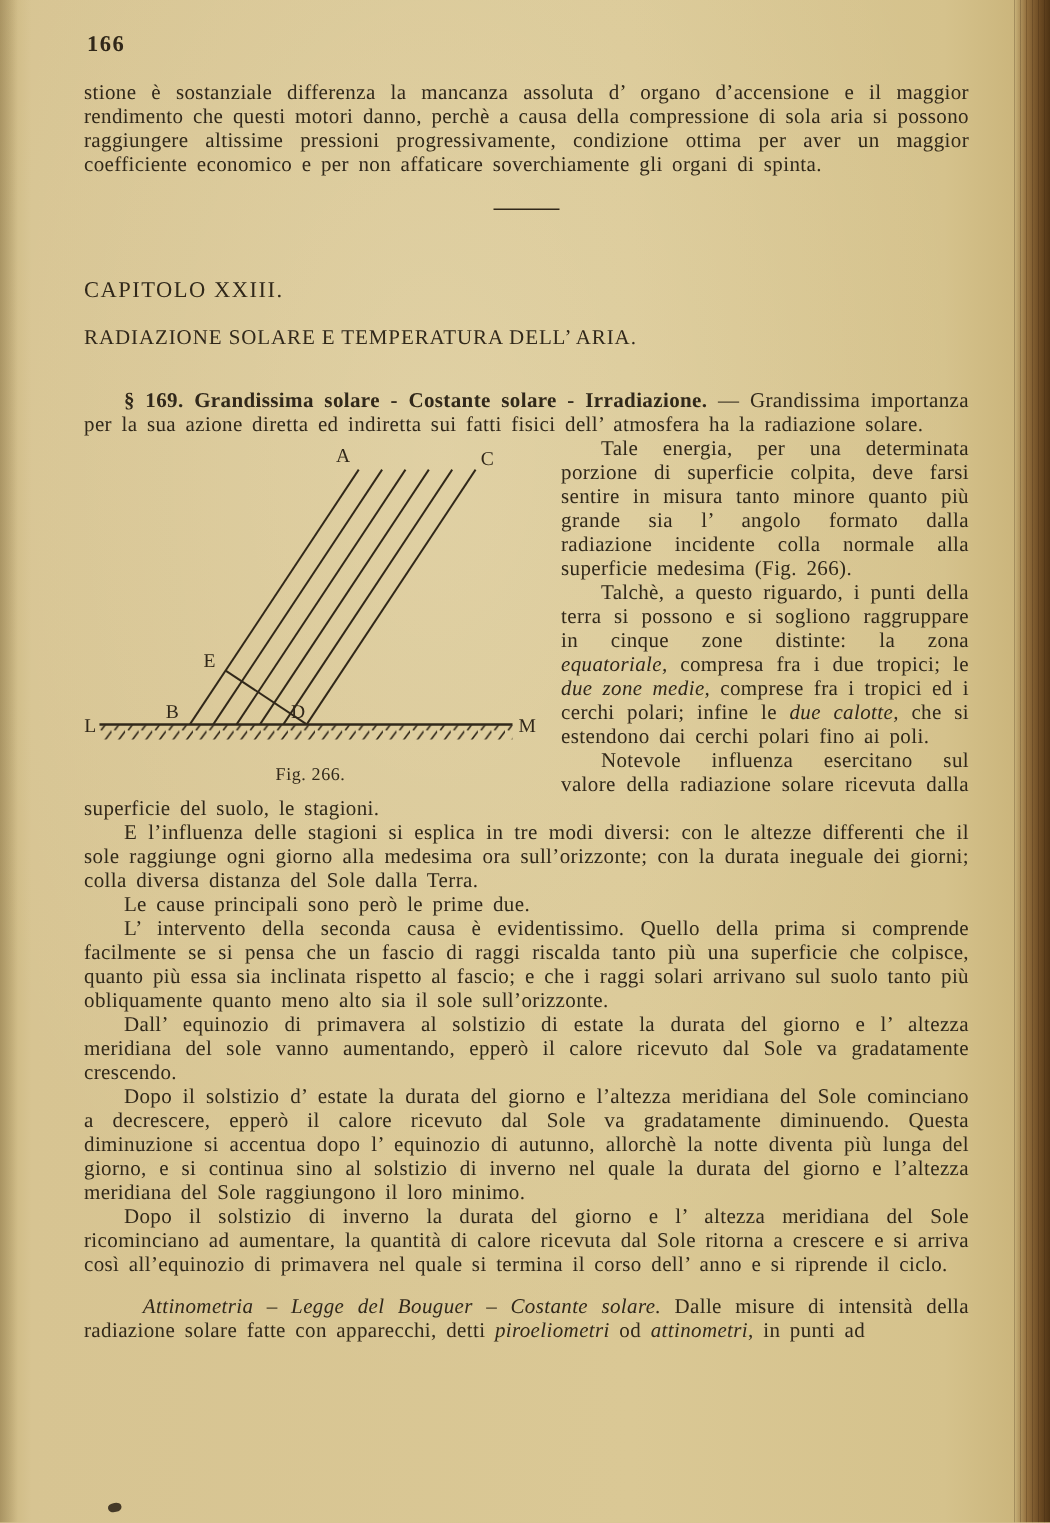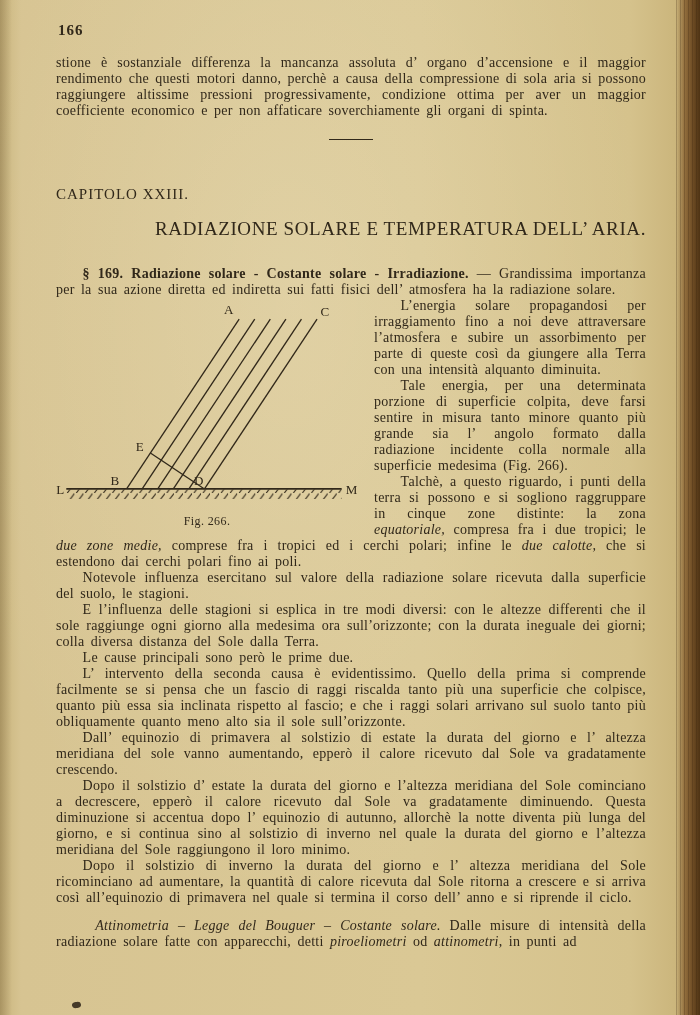--- a/index.html
+++ b/index.html
@@ -26,21 +26,21 @@
   .pagenum{font-weight:bold;font-size:15px;letter-spacing:1px;margin:12px 0 16px 2px;}
   p{
     margin:0;text-align:justify;
     font-size:14px;line-height:16px;
     letter-spacing:0.25px;word-spacing:2.6px;
     text-indent:1.9em;
   }
   p.noindent{text-indent:0;}
   .rule{width:44px;height:1px;background:#31281a;margin:20px auto 0 auto;}
   .chapter{margin:46px 0 0 0;font-size:15px;font-weight:normal;letter-spacing:1px;}
-  .chapter-title{margin:15px 0 0 0;text-align:right;font-size:19px;font-weight:normal;letter-spacing:0.6px;white-space:nowrap;}
+  .chapter-title{margin:15px 0 0 0;text-align:left;font-size:14px;font-weight:normal;letter-spacing:0.6px;white-space:nowrap;}
   .sec{margin-top:26px;}
   .figure{float:left;width:302px;margin:4px 16px 2px 0;}
   .fig-caption{font-size:12px;text-align:center;margin-top:9px;letter-spacing:0.4px;}
   svg text{font-family:"Liberation Serif",serif;font-size:13px;fill:#31281a;}
   .attin{margin-top:12px;}
   .attin{text-indent:2.8em;}
   .speck{position:absolute;left:72px;top:1002px;width:9px;height:6px;background:#2b2115;border-radius:45%;transform:rotate(-10deg);opacity:0.85;}
 </style>
 </head>
 <body>
@@ -53,21 +53,21 @@
 
   <div class="pagenum">166</div>
 
   <p class="noindent">stione è sostanziale differenza la mancanza assoluta d’ organo d’accensione e il maggior rendimento che questi motori danno, perchè a causa della compressione di sola aria si possono raggiungere altissime pressioni progressivamente, condizione ottima per aver un maggior coefficiente economico e per non affaticare soverchiamente gli organi di spinta.</p>
 
   <div class="rule"></div>
 
   <h3 class="chapter">CAPITOLO XXIII.</h3>
   <h2 class="chapter-title">RADIAZIONE SOLARE E TEMPERATURA DELL’ ARIA.</h2>
 
-  <p class="sec"><b>§ 169.</b> <b>Radiazione solare - Costante solare - Irradiazione.</b> <span>— Grandissima importanza per la sua azione diretta ed indiretta sui fatti fisici dell’ atmosfera ha la radiazione solare.</span></p>
+  <p class="sec"><b>§ 169.</b> <b>Grandissima solare - Costante solare - Irradiazione.</b> <span>— Grandissima importanza per la sua azione diretta ed indiretta sui fatti fisici dell’ atmosfera ha la radiazione solare.</span></p>
 
   <div class="figure">
     <svg viewBox="0 0 300 198" width="302" height="199">
       <defs>
         <pattern id="hatch" patternUnits="userSpaceOnUse" width="9" height="10">
           <line x1="9.5" y1="0" x2="2" y2="10" stroke="#31281a" stroke-width="1.1"></line>
         </pattern>
       </defs>
       <g stroke="#31281a" stroke-width="1.3">
         <line x1="70" y1="186" x2="182" y2="17"></line>
@@ -84,21 +84,20 @@
       <text x="263" y="14">C</text>
       <text x="79" y="148">E</text>
       <text x="54" y="182">B</text>
       <text x="137" y="182">D</text>
       <text x="0" y="191">L</text>
       <text x="288" y="191">M</text>
     </svg>
     <div class="fig-caption">Fig. 266.</div>
   </div>
 
-  <p>L’energia solare propagandosi per irraggiamento fino a noi deve attraversare l’atmosfera e subire un assorbimento per parte di queste così da giungere alla Terra con una intensità alquanto diminuita.</p>
   <p>Tale energia, per una determinata porzione di superficie colpita, deve farsi sentire in misura tanto minore quanto più grande sia l’ angolo formato dalla radiazione incidente colla normale alla superficie medesima (Fig. 266).</p>
 
   <p><span>Talchè, a questo riguardo, i punti della terra si possono e si sogliono raggruppare in cinque zone distinte: la zona </span><i>equatoriale,</i><span> compresa fra i due tropici; le </span><i>due zone medie,</i><span> comprese fra i tropici ed i cerchi polari; infine le </span><i>due calotte,</i><span> che si estendono dai cerchi polari fino ai poli.</span></p>
 
   <p>Notevole influenza esercitano sul valore della radiazione solare ricevuta dalla superficie del suolo, le stagioni.</p>
   <p>E l’influenza delle stagioni si esplica in tre modi diversi: con le altezze differenti che il sole raggiunge ogni giorno alla medesima ora sull’orizzonte; con la durata ineguale dei giorni; colla diversa distanza del Sole dalla Terra.</p>
   <p>Le cause principali sono però le prime due.</p>
   <p>L’ intervento della seconda causa è evidentissimo. Quello della prima si comprende facilmente se si pensa che un fascio di raggi riscalda tanto più una superficie che colpisce, quanto più essa sia inclinata rispetto al fascio; e che i raggi solari arrivano sul suolo tanto più obliquamente quanto meno alto sia il sole sull’orizzonte.</p>
   <p>Dall’ equinozio di primavera al solstizio di estate la durata del giorno e l’ altezza meridiana del sole vanno aumentando, epperò il calore ricevuto dal Sole va gradatamente crescendo.</p>
   <p>Dopo il solstizio d’ estate la durata del giorno e l’altezza meridiana del Sole cominciano a decrescere, epperò il calore ricevuto dal Sole va gradatamente diminuendo. Questa diminuzione si accentua dopo l’ equinozio di autunno, allorchè la notte diventa più lunga del giorno, e si continua sino al solstizio di inverno nel quale la durata del giorno e l’altezza meridiana del Sole raggiungono il loro minimo.</p>

